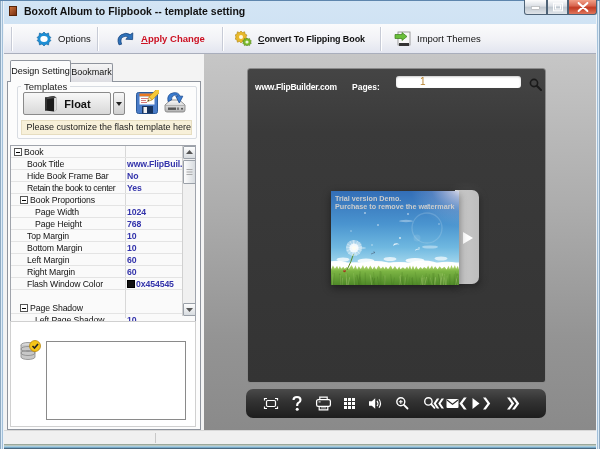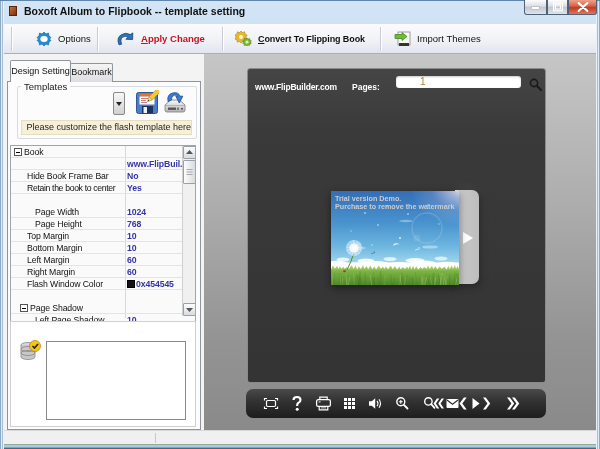--- a/index.html
+++ b/index.html
@@ -167,20 +167,28 @@
         </svg>
       <span style="font-size:9.5px">Import Themes</span>
     </div>
   </div>
   <div id="leftpanel">
     <div id="tabpage"></div>
     <div class="tab" id="tab2">Bookmark</div>
     <div class="tab" id="tab1">Design Setting</div>
     <div id="tplgroup"></div>
     <div id="tpllabel">Templates</div>
+    <div id="floatbtn"><svg width="15" height="17" viewBox="0 0 15 17" style="margin-right:6px">
+      <polygon points="11,1 13.5,2.8 13.5,15 11,16.5" fill="#f0f0f0" stroke="#999" stroke-width="0.5"></polygon>
+      <path d="M11.6 3.5 V15.5 M12.4 3.2 V15.2" stroke="#bbb" stroke-width="0.4"></path>
+      <polygon points="2,2.5 11,1 11,16.5 2,15.5" fill="#1c1c1c"></polygon>
+      <polygon points="2,2.5 11,1 13.5,2.8 4.5,4.2" fill="#4a4a4a"></polygon>
+      <polygon points="2,2.5 2.8,2.4 2.8,15.6 2,15.5" fill="#3a3a3a"></polygon>
+      <path d="M3.5 4 V14.5" stroke="#505050" stroke-width="0.5"></path>
+    </svg>Float</div>
     <div id="dropbtn"></div>
     <div id="saveicon"><svg width="23" height="24" viewBox="0 0 23 24">
       <rect x="0.5" y="2.5" width="21" height="21" rx="2" fill="#4a7cc8" stroke="#2a5a9a" stroke-width="1"></rect>
       <rect x="3.5" y="3.5" width="15" height="3" fill="#e87820"></rect>
       <rect x="3.5" y="6.5" width="15" height="8" fill="#fdfdfd"></rect>
       <path d="M5 8.5 H12 M5 10.5 H10 M5 12.5 H11" stroke="#c04040" stroke-width="0.7"></path>
       <rect x="6" y="16" width="11" height="7.5" fill="#17335e"></rect>
       <rect x="7.5" y="17" width="3.5" height="6" fill="#f0f0f0"></rect>
       <g transform="rotate(45 16 7)">
         <rect x="13.8" y="-3.5" width="4.4" height="12.5" fill="#f5c838" stroke="#b8860b" stroke-width="0.6"></rect>
@@ -203,29 +211,33 @@
       <circle cx="19" cy="18.7" r="1" fill="#4a4a4a"></circle>
       <path d="M5 11.5 Q3.5 4 10.5 2.8 Q15.5 2 17 6.2 L19.8 6.2 L16.3 13 L12.8 6.2 L15.2 6.2 Q14 4.8 11.5 5.2 Q8 5.8 8.5 10 Z" fill="#3a7cd0" stroke="#1a4a90" stroke-width="0.8" stroke-linejoin="round"></path>
     </svg></div>
     <div id="notice">Please customize the flash template here</div>
     <div id="grid">
       <div class="vline"></div>
       <div class="row" style="top:0">
           <span class="rname" style="left:3px"><span class="expand"></span>Book</span>
         </div>
       <div class="row" style="top:12px">
+          <span class="rname" style="left:16px">Book Title</span>
           <span class="rval">www.FlipBuil...</span>
         </div>
       <div class="row" style="top:24px">
           <span class="rname" style="left:16px">Hide Book Frame Bar</span>
           <span class="rval">No</span>
         </div>
       <div class="row" style="top:36px">
           <span class="rname" style="left:16px;letter-spacing:-0.35px">Retain the book to center</span>
           <span class="rval">Yes</span>
+        </div>
+      <div class="row" style="top:48px">
+          <span class="rname" style="left:9px"><span class="expand"></span>Book Proportions</span>
         </div>
       <div class="row" style="top:60px">
           <span class="rname" style="left:24px">Page Width</span>
           <span class="rval">1024</span>
         </div>
       <div class="row" style="top:72px">
           <span class="rname" style="left:24px">Page Height</span>
           <span class="rval">768</span>
         </div>
       <div class="row" style="top:84px">

